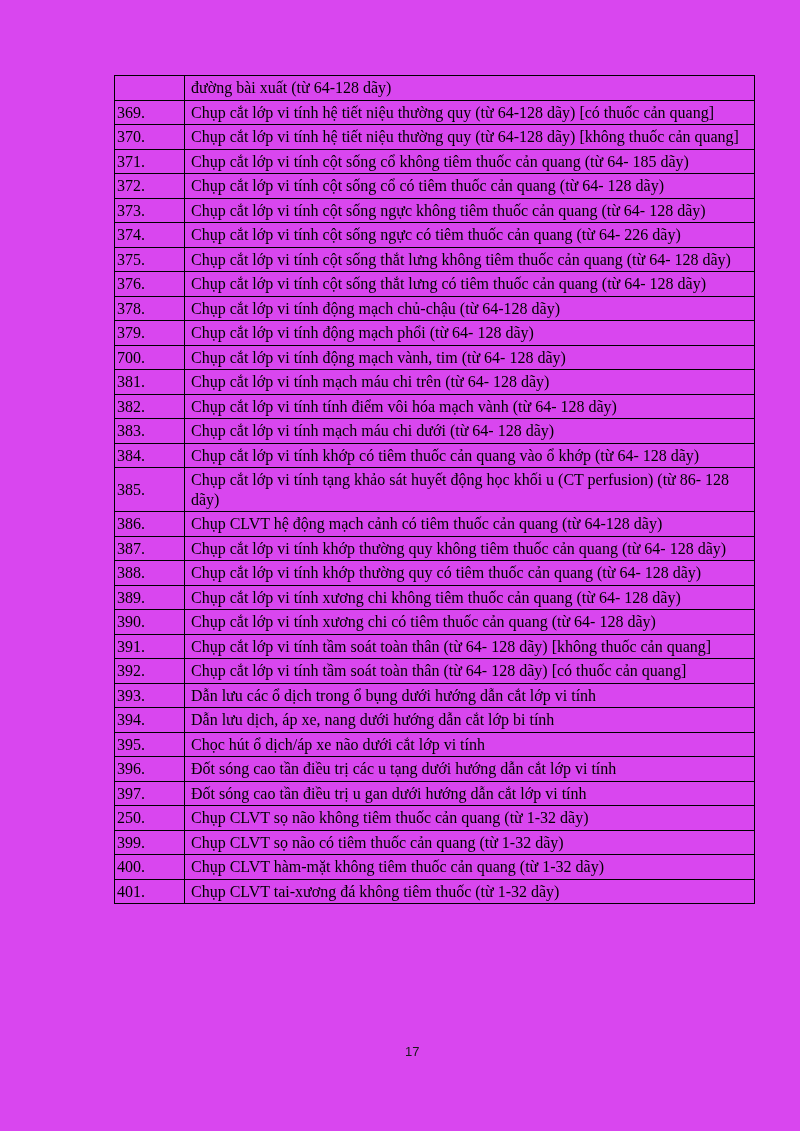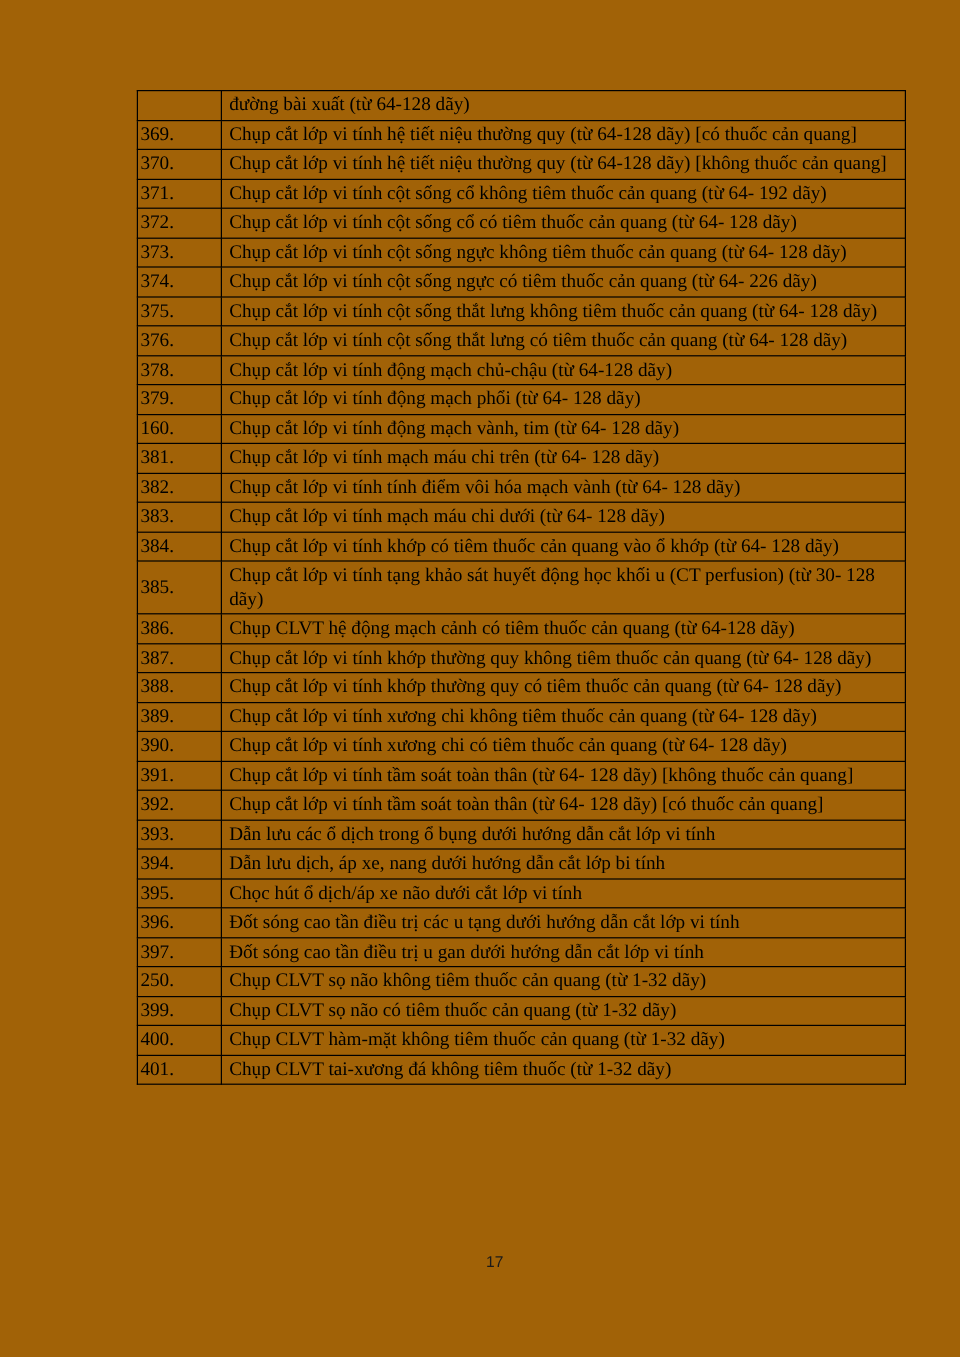--- a/index.html
+++ b/index.html
@@ -5,21 +5,21 @@
   * { margin: 0; padding: 0; box-sizing: border-box; }
   html, body {
     width: 800px; height: 1131px;
     background: #ffffff;
     font-family: "Liberation Serif", "DejaVu Serif", serif;
     color: #000000;
   }
   .page {
     position: relative;
     width: 800px; height: 1131px;
-    background: #a16207;
+    background: #d946ef;
     overflow: hidden;
   }
   table.proc-table {
     position: absolute;
     left: 114px; top: 75px;
     width: 641px;
     border-collapse: collapse;
     table-layout: fixed;
   }
   table.proc-table td {
@@ -59,21 +59,21 @@
       <tr>
           <td class="num-cell">369.</td>
           <td class="desc-cell">Chụp cắt lớp vi tính hệ tiết niệu thường quy (từ 64-128 dãy) [có thuốc cản quang]</td>
         </tr>
       <tr>
           <td class="num-cell">370.</td>
           <td class="desc-cell">Chụp cắt lớp vi tính hệ tiết niệu thường quy (từ 64-128 dãy) [không thuốc cản quang]</td>
         </tr>
       <tr>
           <td class="num-cell">371.</td>
-          <td class="desc-cell">Chụp cắt lớp vi tính cột sống cổ không tiêm thuốc cản quang (từ 64- 192 dãy)</td>
+          <td class="desc-cell">Chụp cắt lớp vi tính cột sống cổ không tiêm thuốc cản quang (từ 64- 185 dãy)</td>
         </tr>
       <tr>
           <td class="num-cell">372.</td>
           <td class="desc-cell">Chụp cắt lớp vi tính cột sống cổ có tiêm thuốc cản quang (từ 64- 128 dãy)</td>
         </tr>
       <tr>
           <td class="num-cell">373.</td>
           <td class="desc-cell">Chụp cắt lớp vi tính cột sống ngực không tiêm thuốc cản quang (từ 64- 128 dãy)</td>
         </tr>
       <tr>
@@ -90,42 +90,42 @@
         </tr>
       <tr>
           <td class="num-cell">378.</td>
           <td class="desc-cell">Chụp cắt lớp vi tính động mạch chủ-chậu (từ 64-128 dãy)</td>
         </tr>
       <tr>
           <td class="num-cell">379.</td>
           <td class="desc-cell">Chụp cắt lớp vi tính động mạch phổi (từ 64- 128 dãy)</td>
         </tr>
       <tr>
-          <td class="num-cell">160.</td>
+          <td class="num-cell">700.</td>
           <td class="desc-cell">Chụp cắt lớp vi tính động mạch vành, tim (từ 64- 128 dãy)</td>
         </tr>
       <tr>
           <td class="num-cell">381.</td>
           <td class="desc-cell">Chụp cắt lớp vi tính mạch máu chi trên (từ 64- 128 dãy)</td>
         </tr>
       <tr>
           <td class="num-cell">382.</td>
           <td class="desc-cell">Chụp cắt lớp vi tính tính điểm vôi hóa mạch vành (từ 64- 128 dãy)</td>
         </tr>
       <tr>
           <td class="num-cell">383.</td>
           <td class="desc-cell">Chụp cắt lớp vi tính mạch máu chi dưới (từ 64- 128 dãy)</td>
         </tr>
       <tr>
           <td class="num-cell">384.</td>
           <td class="desc-cell">Chụp cắt lớp vi tính khớp có tiêm thuốc cản quang vào ổ khớp (từ 64- 128 dãy)</td>
         </tr>
       <tr>
           <td class="num-cell">385.</td>
-          <td class="desc-cell">Chụp cắt lớp vi tính tạng khảo sát huyết động học khối u (CT perfusion) (từ 30- 128 dãy)</td>
+          <td class="desc-cell">Chụp cắt lớp vi tính tạng khảo sát huyết động học khối u (CT perfusion) (từ 86- 128 dãy)</td>
         </tr>
       <tr>
           <td class="num-cell">386.</td>
           <td class="desc-cell">Chụp CLVT hệ động mạch cảnh có tiêm thuốc cản quang (từ 64-128 dãy)</td>
         </tr>
       <tr>
           <td class="num-cell">387.</td>
           <td class="desc-cell">Chụp cắt lớp vi tính khớp thường quy không tiêm thuốc cản quang (từ 64- 128 dãy)</td>
         </tr>
       <tr>

